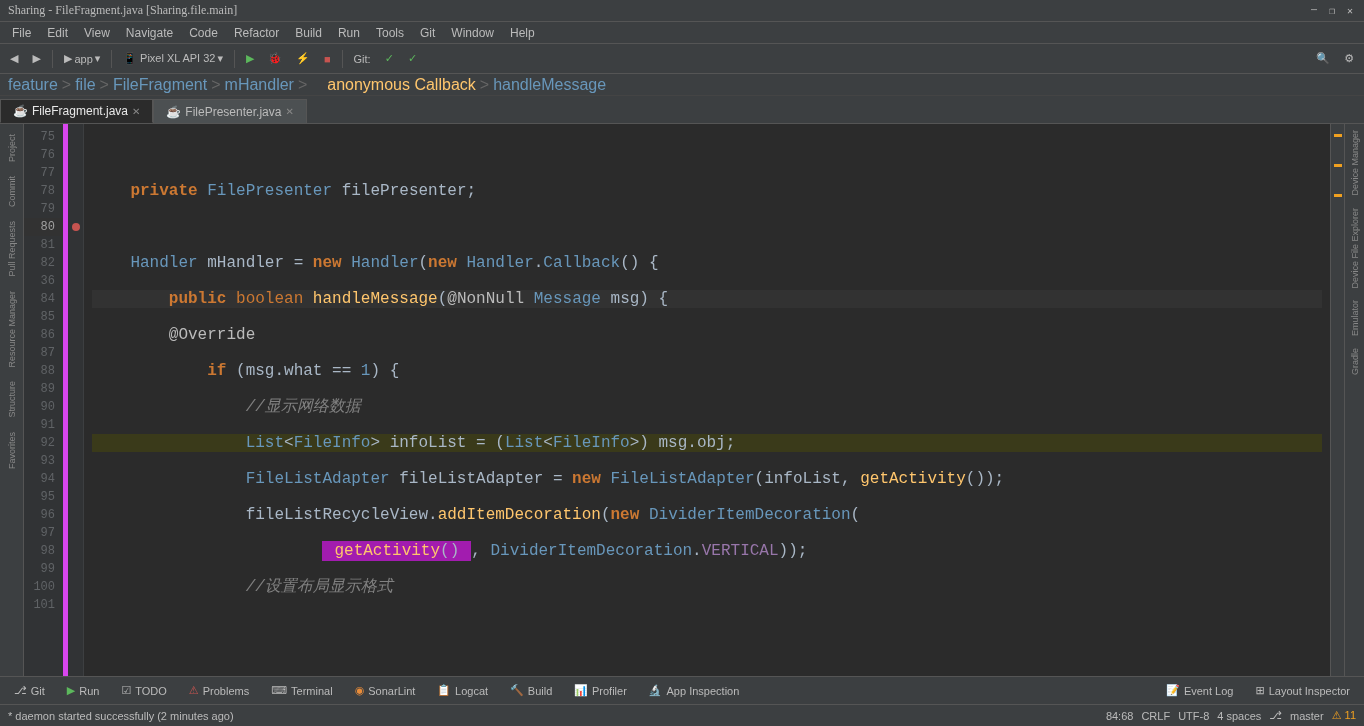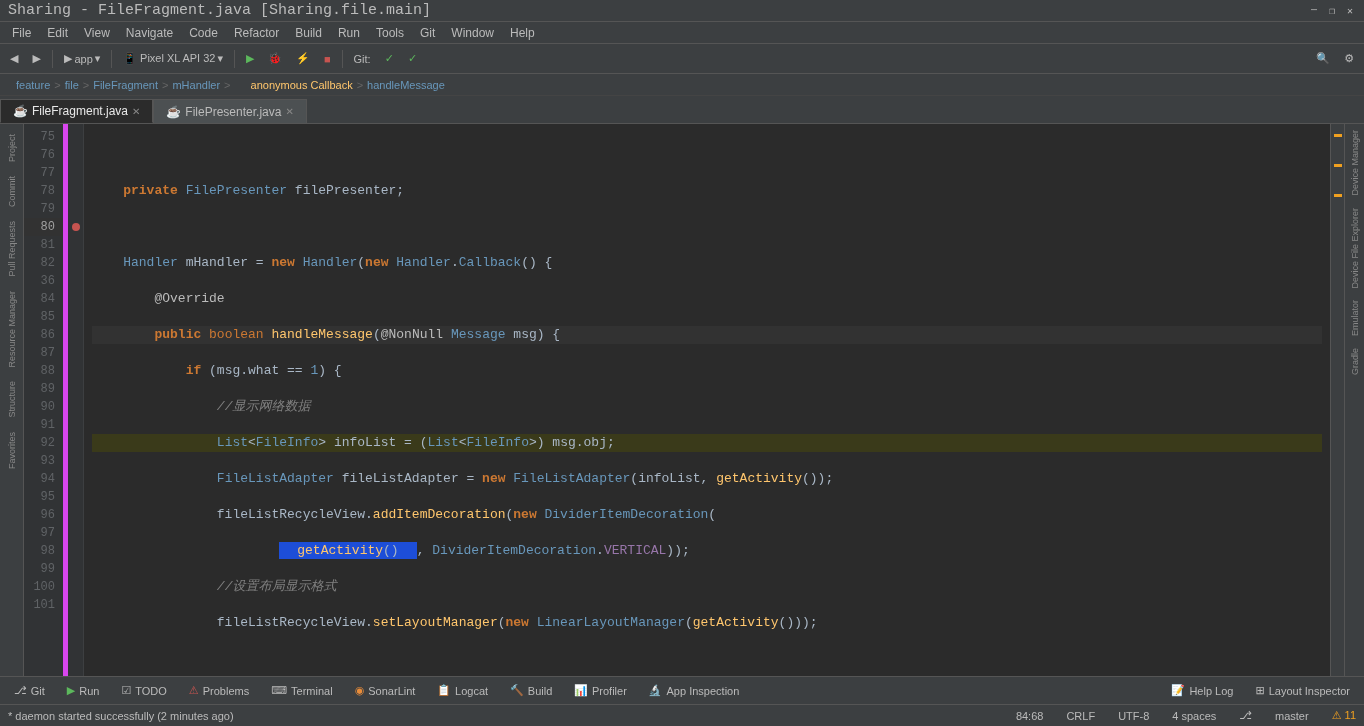--- a/index.html
+++ b/index.html
@@ -21,22 +21,22 @@
       height: 22px;
       display: flex;
       align-items: center;
       justify-content: space-between;
       padding: 0 8px;
       border-bottom: 1px solid #555;
       flex-shrink: 0;
     }
     #title-bar .title-text {
       color: #bbb;
-      font-size: 15px;
-      font-family: Liberation Mono, monospace;
+      font-size: 12px;
+      font-family: Liberation Serif, serif;
     }
     #title-bar .window-controls {
       display: flex;
       gap: 6px;
     }
     #title-bar .wc-btn {
       width: 12px; height: 12px;
       border-radius: 0;
       font-size: 10px;
       color: #bbb;
@@ -73,25 +73,25 @@
       flex-shrink: 0;
       gap: 2px;
     }
 
     
     #breadcrumb {
       background: #3c3f41;
       height: 22px;
       display: flex;
       align-items: center;
-      padding: 0 16px;
+      padding: 0 8px;
       border-bottom: 1px solid #444;
       flex-shrink: 0;
       font-family: Arial, sans-serif;
-      font-size: 11px;
+      font-size: 16px;
       color: #bbb;
       gap: 4px;
     }
     .breadcrumb-sep { color: #666; }
     .breadcrumb-item { color: #6897bb; cursor: pointer; }
     .breadcrumb-item.active { color: #ffc66d; margin-left: 16px; }
 
     
     #tabs {
       background: #3c3f41;
@@ -197,21 +197,21 @@
       width: 8px; height: 8px;
       border-radius: 50%;
       background: #c75450;
     }
 
     #code-lines {
       flex: 1;
       padding: 4px 8px;
       overflow: hidden;
       line-height: 18px;
-      font-size: 13px;
+      font-size: 16px;
       white-space: pre;
     }
 
     
     .kw { color: #cc7832; font-weight: bold; }
     .kw2 { color: #cc7832; }
     .type { color: #6897bb; }
     .num { color: #6897bb; }
     .comment { color: #808080; font-style: italic; }
     .annotation { color: #bbb; }
@@ -234,21 +234,21 @@
       align-items: center;
       justify-content: space-between;
       padding: 0 8px;
       border-top: 1px solid #555;
       flex-shrink: 0;
       font-family: Arial, sans-serif;
       font-size: 11px;
       color: #bbb;
     }
     #status-bar .status-left { display: flex; align-items: center; gap: 8px; }
-    #status-bar .status-right { display: flex; align-items: center; gap: 23px; }
+    #status-bar .status-right { display: flex; align-items: center; gap: 8px; }
 
     
     #bottom-toolbar {
       background: #3c3f41;
       height: 28px;
       display: flex;
       align-items: center;
       padding: 0 4px;
       border-top: 1px solid #555;
       flex-shrink: 0;
@@ -459,30 +459,29 @@
         <div class="gutter-cell"></div>
         <div class="gutter-cell"></div>
         <div class="gutter-cell"></div>
       </div>
 
       <div id="code-lines">
 <div style="height:18px;"> </div>
 <div style="height:18px;">    <span class="kw">private</span> <span class="type">FilePresenter</span> filePresenter;</div>
 <div style="height:18px;"> </div>
 <div style="height:18px;">    <span class="type">Handler</span> mHandler = <span class="kw">new</span> <span class="type">Handler</span>(<span class="kw">new</span> <span class="type">Handler</span>.<span class="type">Callback</span>() {</div>
+<div style="height:18px; background:#323232;">        <span class="kw">public</span> <span class="kw2">boolean</span> <span class="method">handleMessage</span>(<span class="annotation">@NonNull</span> <span class="type">Message</span> msg) {</div>
 <div style="height:18px;">        <span class="annotation">@Override</span></div>
-<div style="height:18px; background:#323232;">        <span class="kw">public</span> <span class="kw2">boolean</span> <span class="method">handleMessage</span>(<span class="annotation">@NonNull</span> <span class="type">Message</span> msg) {</div>
 <div style="height:18px;">            <span class="kw">if</span> (msg.what == <span class="num">1</span>) {</div>
 <div style="height:18px;">                <span class="comment">//显示网络数据</span></div>
 <div style="height:18px; background:#3a3a1a;">                <span class="type">List</span>&lt;<span class="type">FileInfo</span>&gt; infoList = (<span class="type">List</span>&lt;<span class="type">FileInfo</span>&gt;) msg.obj;</div>
 <div style="height:18px;">                <span class="type">FileListAdapter</span> fileListAdapter = <span class="kw">new</span> <span class="type">FileListAdapter</span>(infoList, <span class="method">getActivity</span>());</div>
 <div style="height:18px;">                fileListRecycleView.<span class="method">addItemDecoration</span>(<span class="kw">new</span> <span class="type">DividerItemDecoration</span>(</div>
-<div style="height:18px;">                        <span style="background:#1d4ed8; padding:1px 18px;"><span class="method">getActivity</span>()</span>, <span class="type">DividerItemDecoration</span>.<span style="color:#9876aa;">VERTICAL</span>));</div>
+<div style="height:18px;">                        <span style="background:#a21caf; padding:1px 12px;"><span class="method">getActivity</span>()</span>, <span class="type">DividerItemDecoration</span>.<span style="color:#9876aa;">VERTICAL</span>));</div>
 <div style="height:18px;">                <span class="comment">//设置布局显示格式</span></div>
-<div style="height:18px;">                fileListRecycleView.<span class="method">setLayoutManager</span>(<span class="kw">new</span> <span class="type">LinearLayoutManager</span>(<span class="method">getActivity</span>()));</div>
 
 
 
 
 
 
 
 
 
 
@@ -544,21 +543,21 @@
     <span>📊</span>
     <span>Profiler</span>
   </div>
   <div class="bottom-tab">
     <span>🔬</span>
     <span>App Inspection</span>
   </div>
   <div style="flex:1"></div>
   <div class="bottom-tab">
     <span>📝</span>
-    <span>Help Log</span>
+    <span>Event Log</span>
   </div>
   <div class="bottom-tab">
     <span>⊞</span>
     <span>Layout Inspector</span>
   </div>
 </div>
 
 <div id="status-bar">
   <div class="status-left">
     <span>* daemon started successfully (2 minutes ago)</span>

